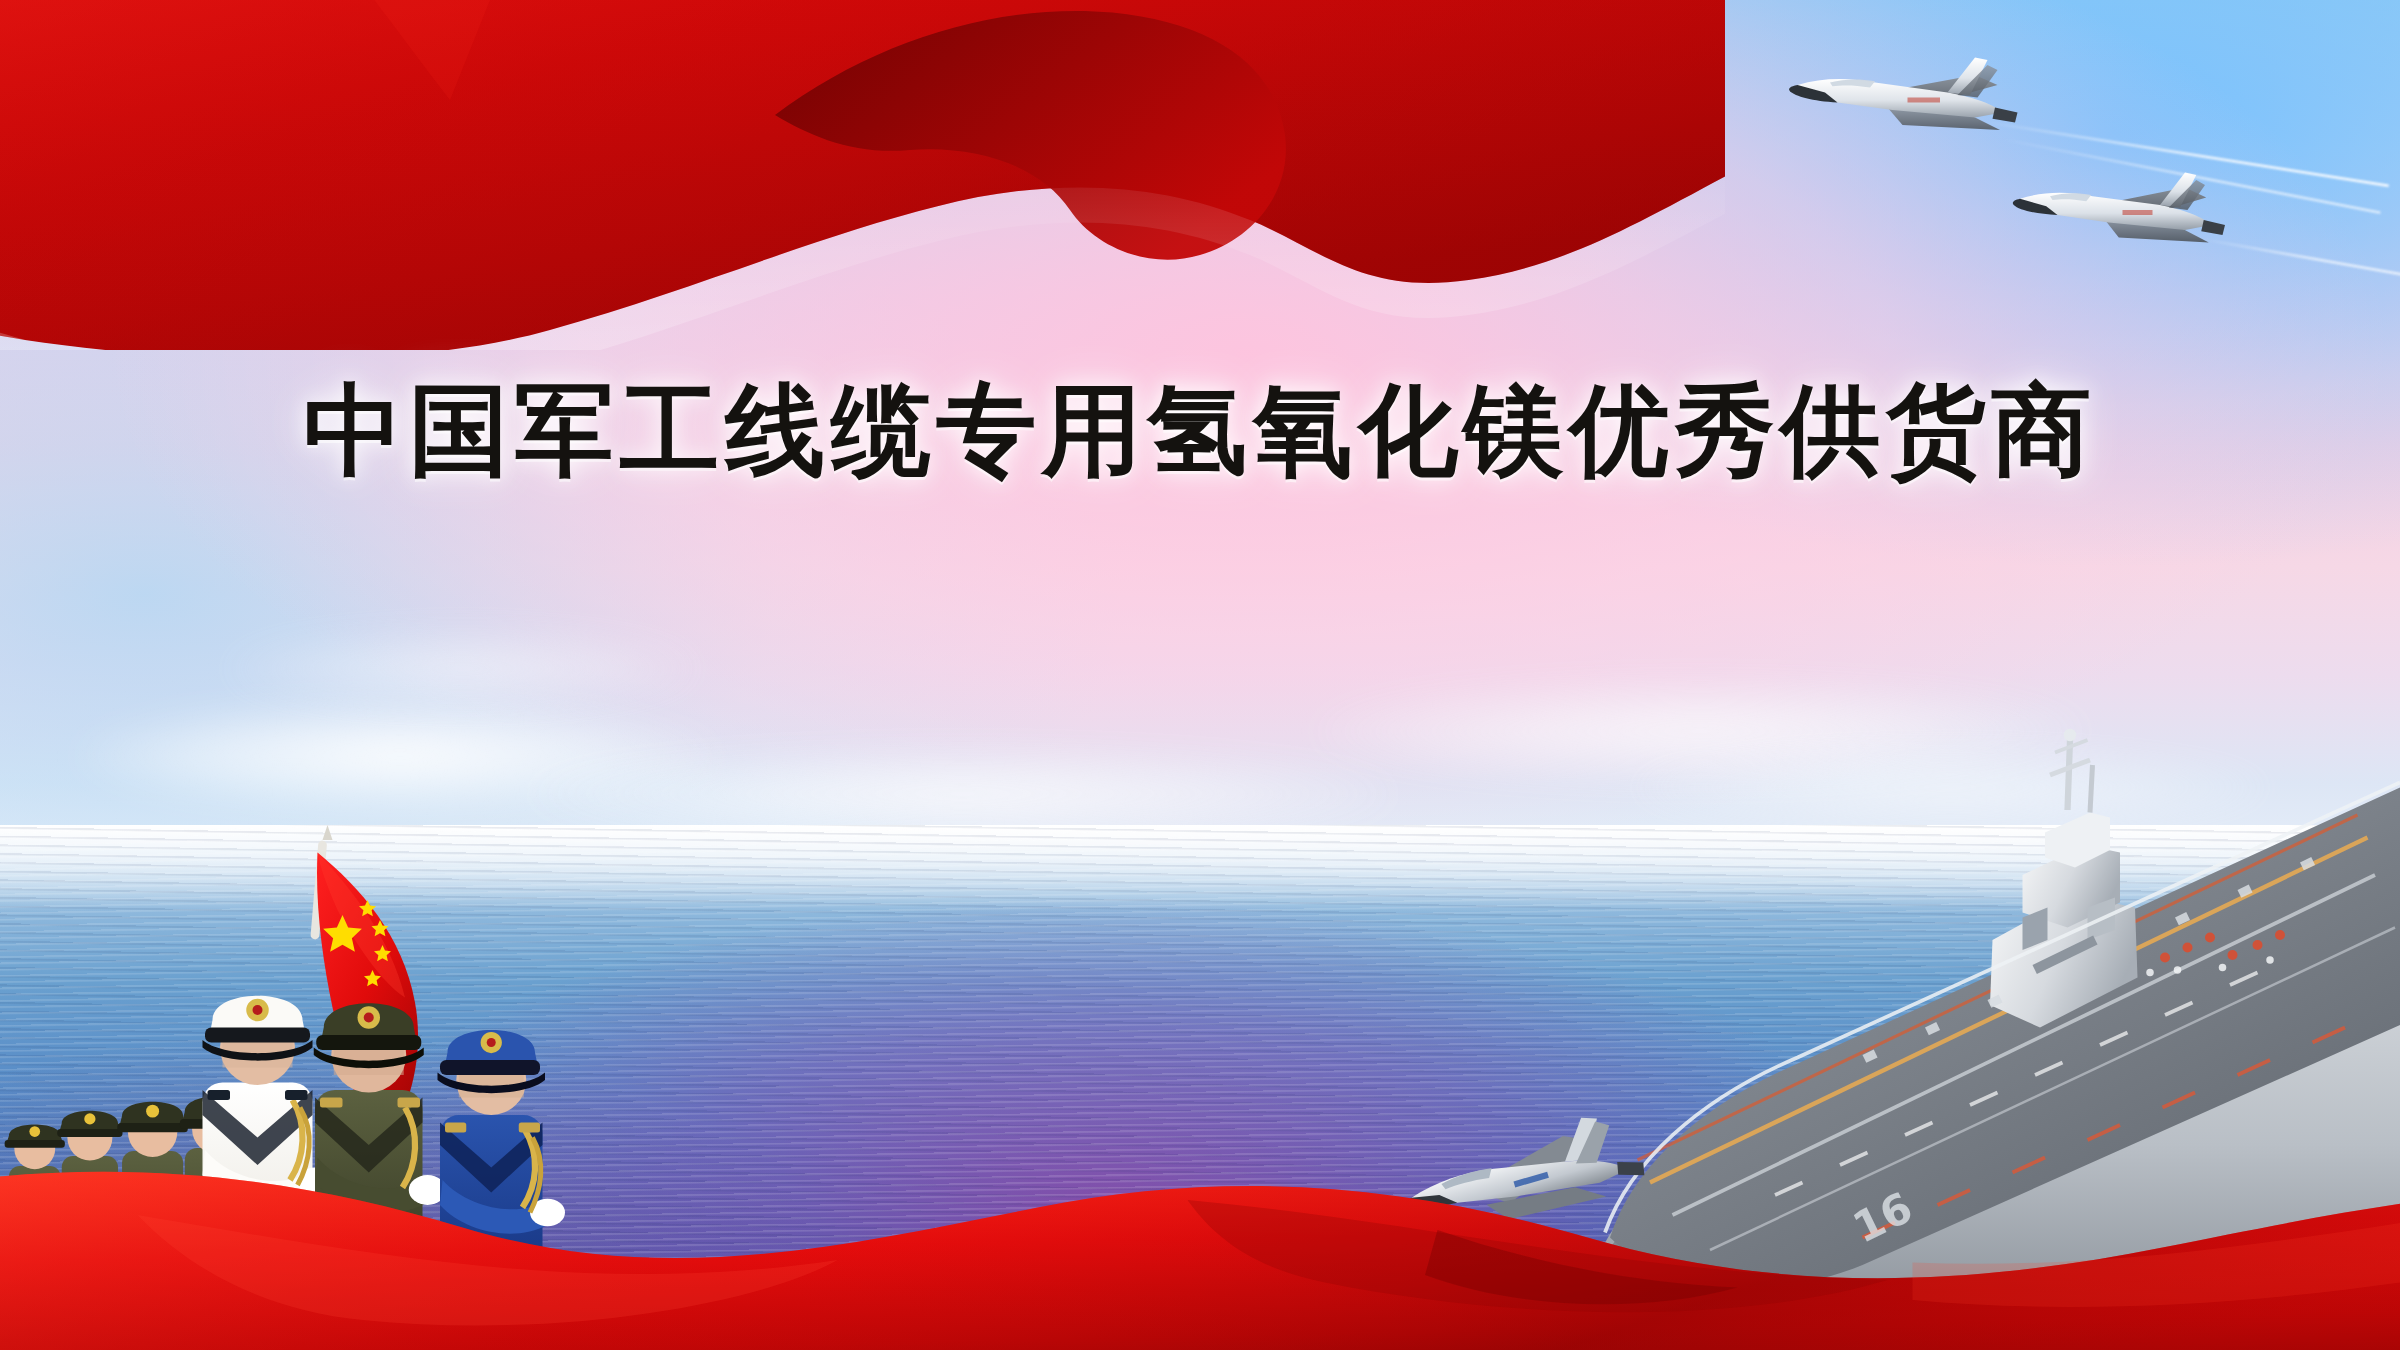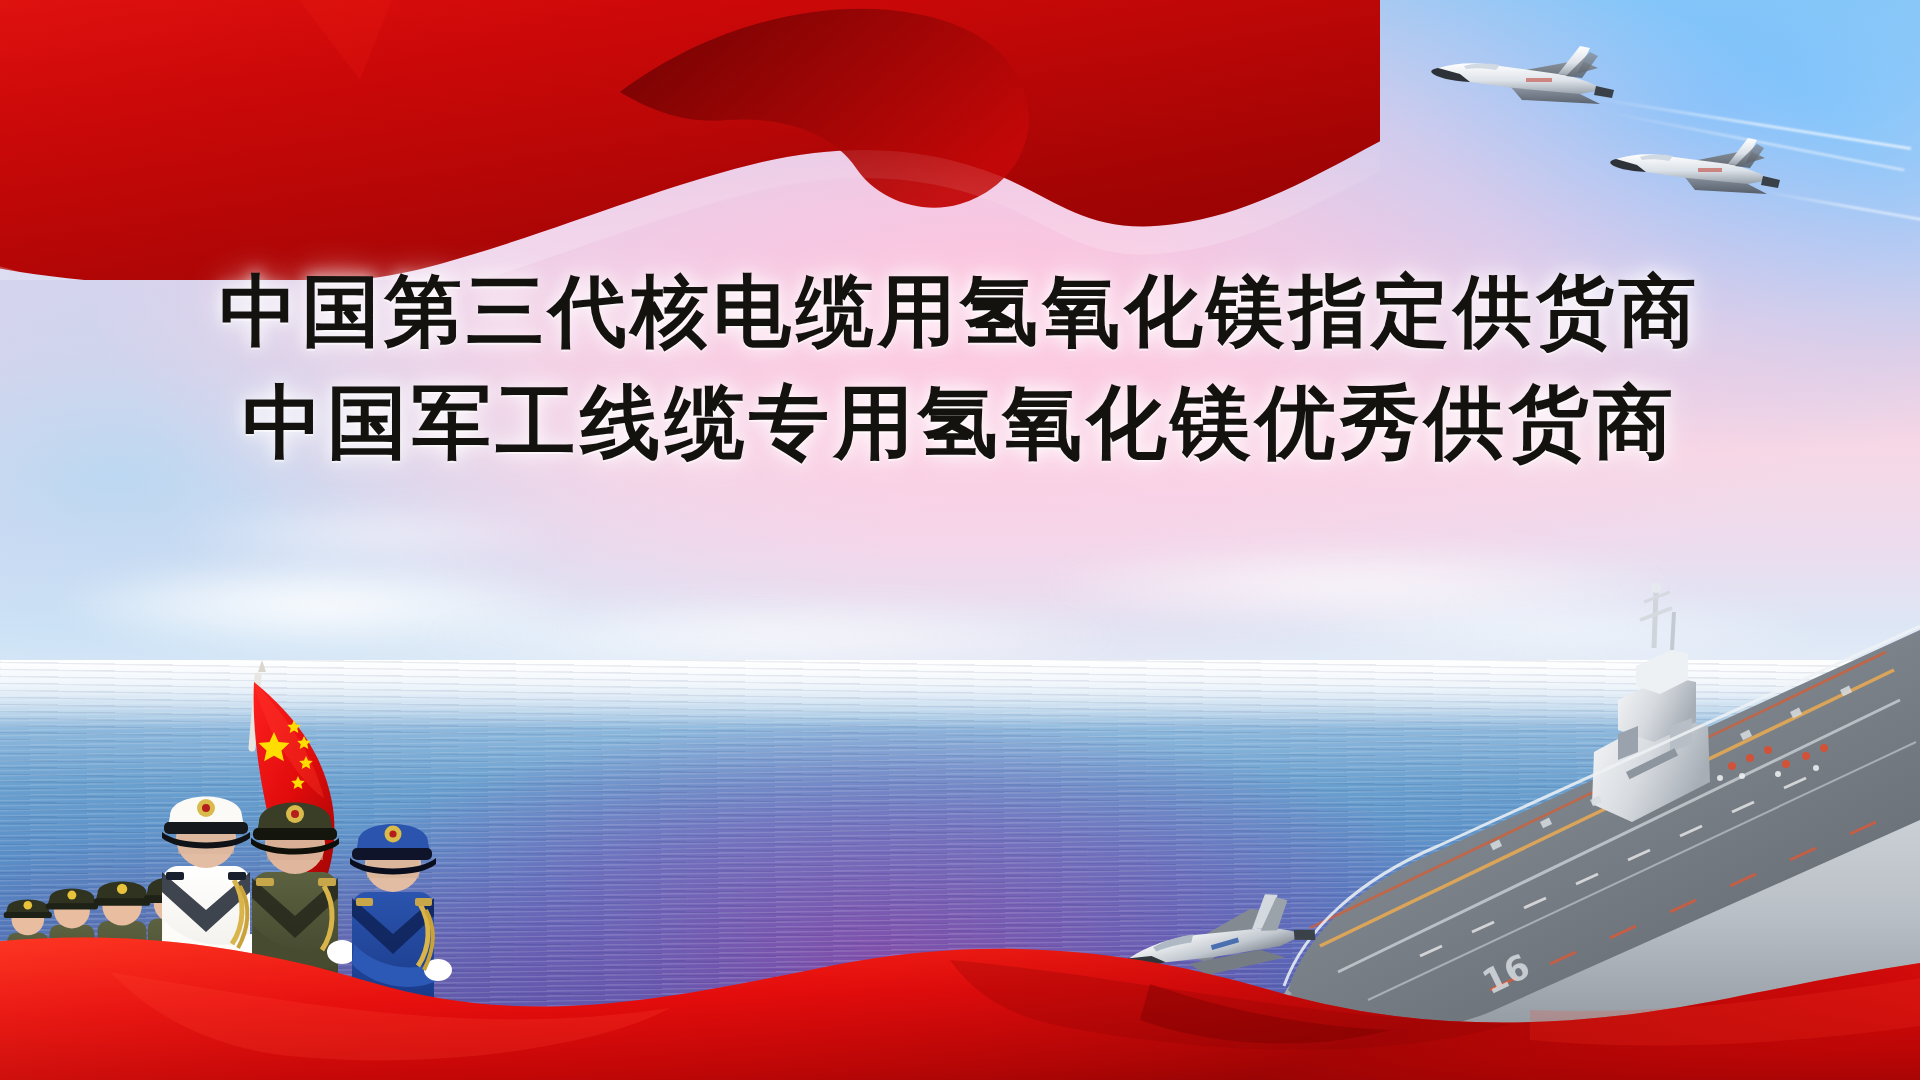--- a/index.html
+++ b/index.html
@@ -281,21 +281,20 @@
       <rect x="88" y="36" width="24" height="4" fill="#c0392b" opacity=".55"></rect>
     </svg>
   </div>
 
   <div class="ocean">
     <div class="horizonglow"></div>
     <div class="waves"></div>
   </div>
 
   <div class="titles">
-    <div class="title-line title-1">中国第三代核电缆用氢氧化镁指定供货商</div>
     <div class="title-line title-2">中国军工线缆专用氢氧化镁优秀供货商</div>
   </div>
 
   <div class="carrier">
     <svg viewBox="0 0 900 560">
       <defs>
         <linearGradient id="deckG" x1="0.1" y1="0" x2="0.9" y2="1">
           <stop offset="0%" stop-color="#9aa0a8"></stop>
           <stop offset="40%" stop-color="#7e848c"></stop>
           <stop offset="100%" stop-color="#5f656d"></stop>

